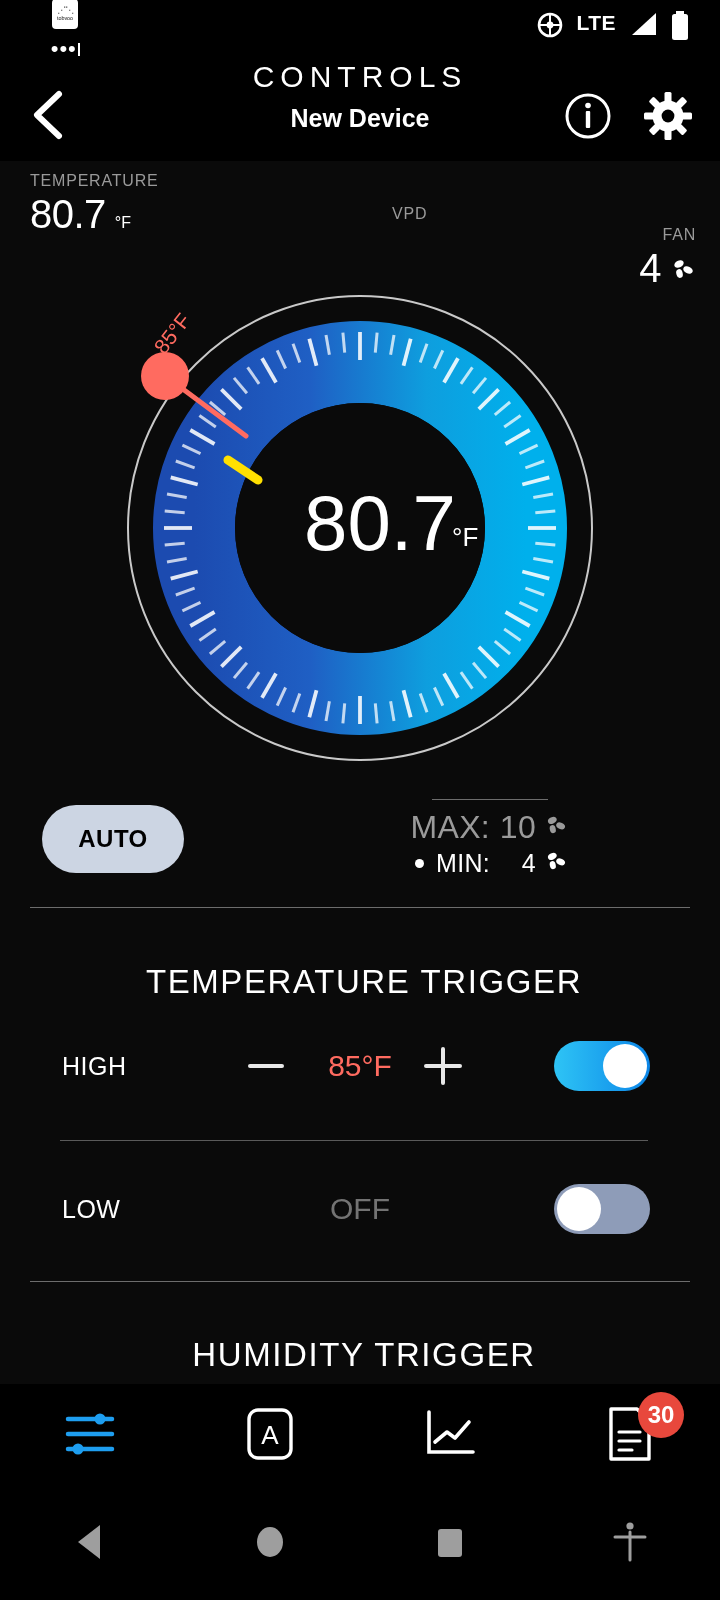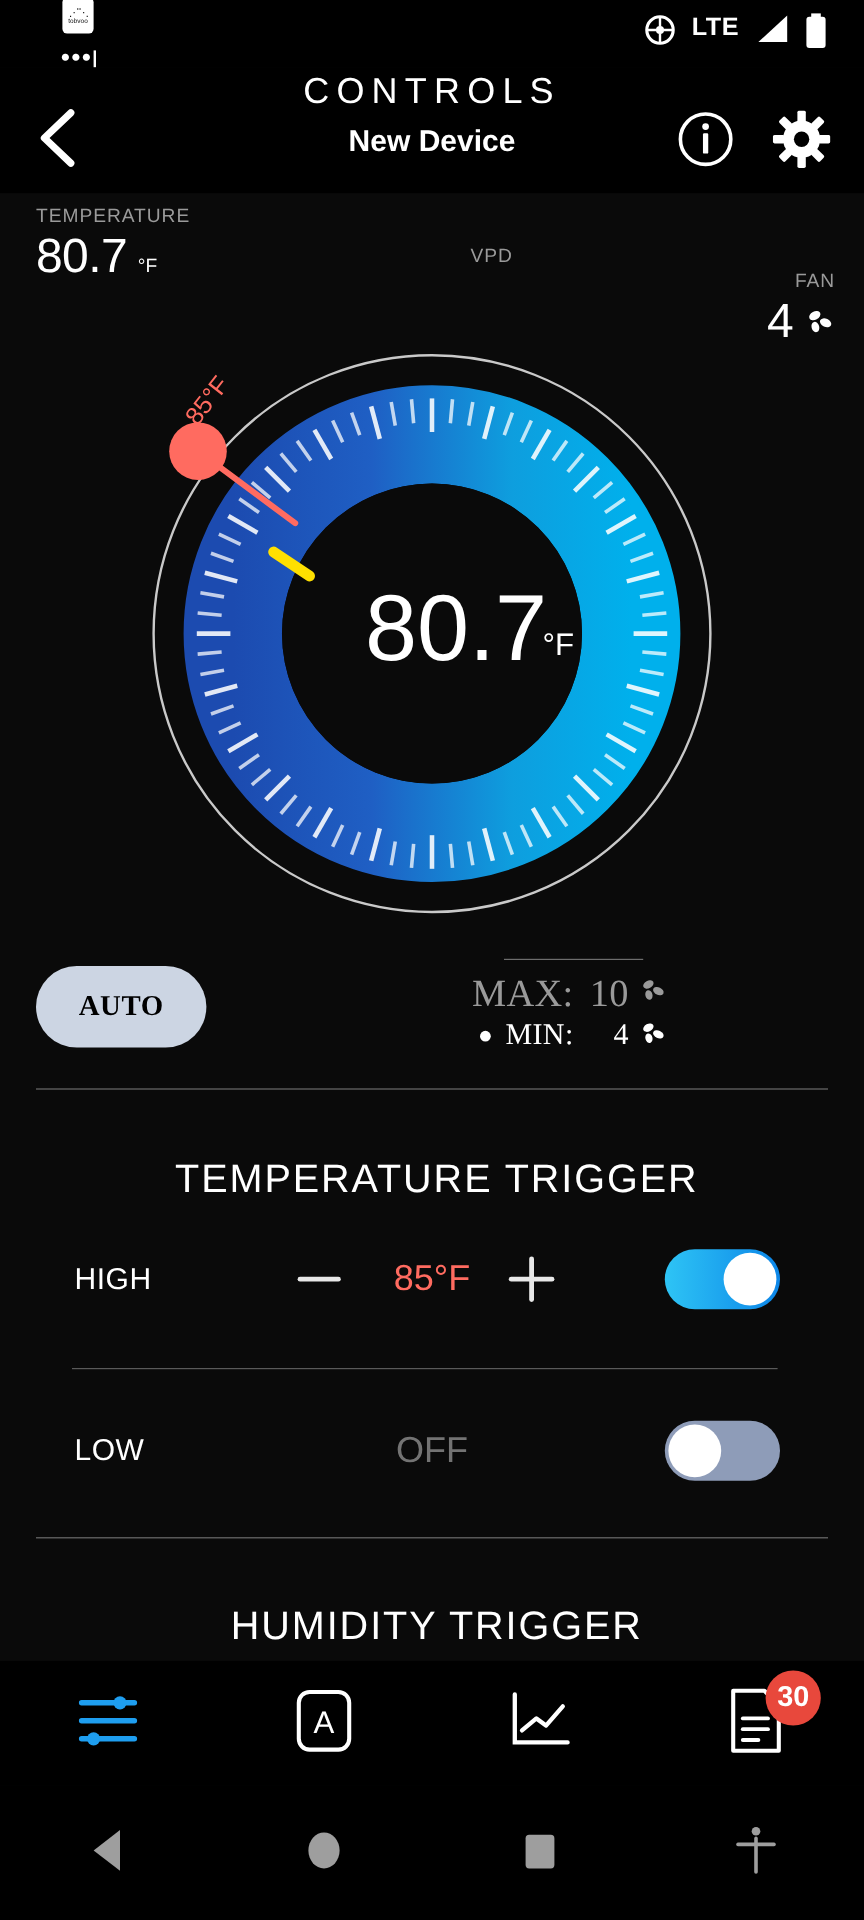--- a/index.html
+++ b/index.html
@@ -59,21 +59,21 @@
   .m-hum  { left:210px; top:0; }
   .m-vpd  { left:392px; top:0;margin-top:33px; }
   .m-fan  { right:24px; top:16px; text-align:right;margin-top:38px; }
   .m-fan .m-label { display:block; text-align:right; }
   .m-fan .m-row { justify-content:flex-end; }
 
   
   .gauge-wrap { position:absolute; top:278px; left:0; width:720px; height:500px; }
 
   
-  .autorow { position:absolute; top:795px; left:0; width:580px; height:110px;font-family:Liberation Serif, serif; }
+  .autorow { position:absolute; top:795px; left:12px; width:580px; height:110px; }
   .auto-btn {
     position:absolute; left:30px; top:10px; width:142px; height:68px;
     background:#ccd5e3; border-radius:34px;
     display:flex; align-items:center; justify-content:center;
     color:#000; font-size:24px; font-weight:bold; letter-spacing:.5px;
   }
   .minmax { position:absolute; right:24px; top:4px; width:180px; }
   .minmax-div { width:116px; height:1px; background:#6d6d6d; margin-left:44px; margin-bottom:9px; }
   .mm-line { display:flex; align-items:center; justify-content:flex-end; gap:8px; height:36px; }
   .mm-max { color:#9a9a9a; font-size:32px; letter-spacing:.3px; }

